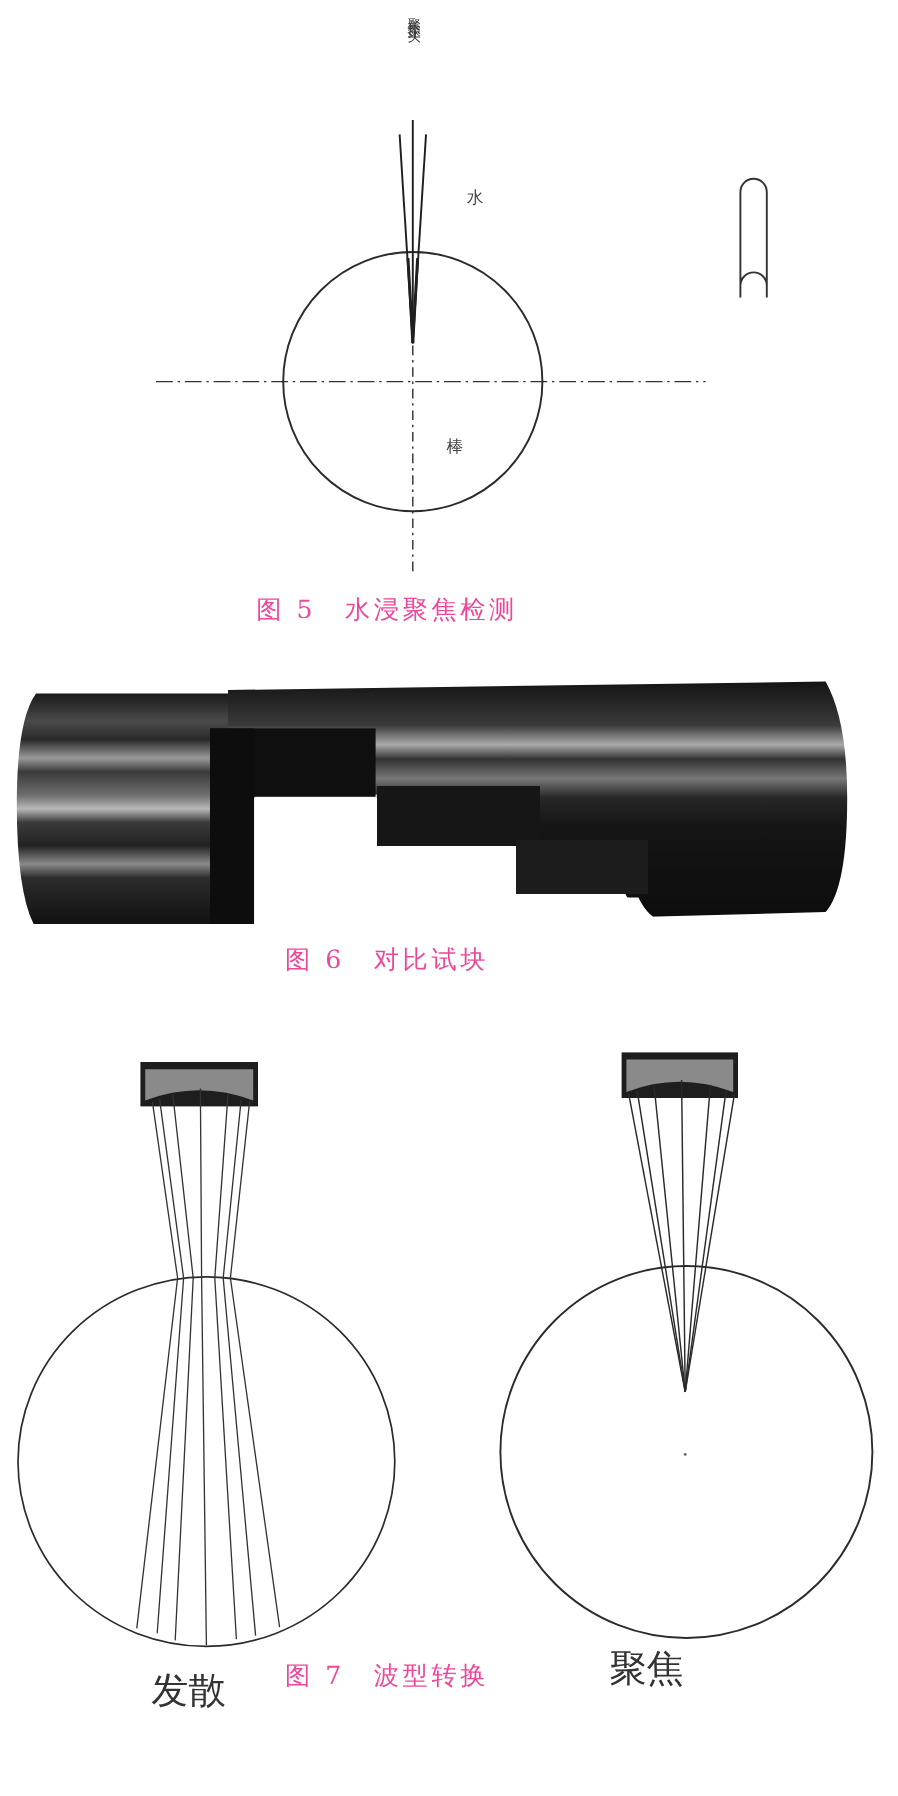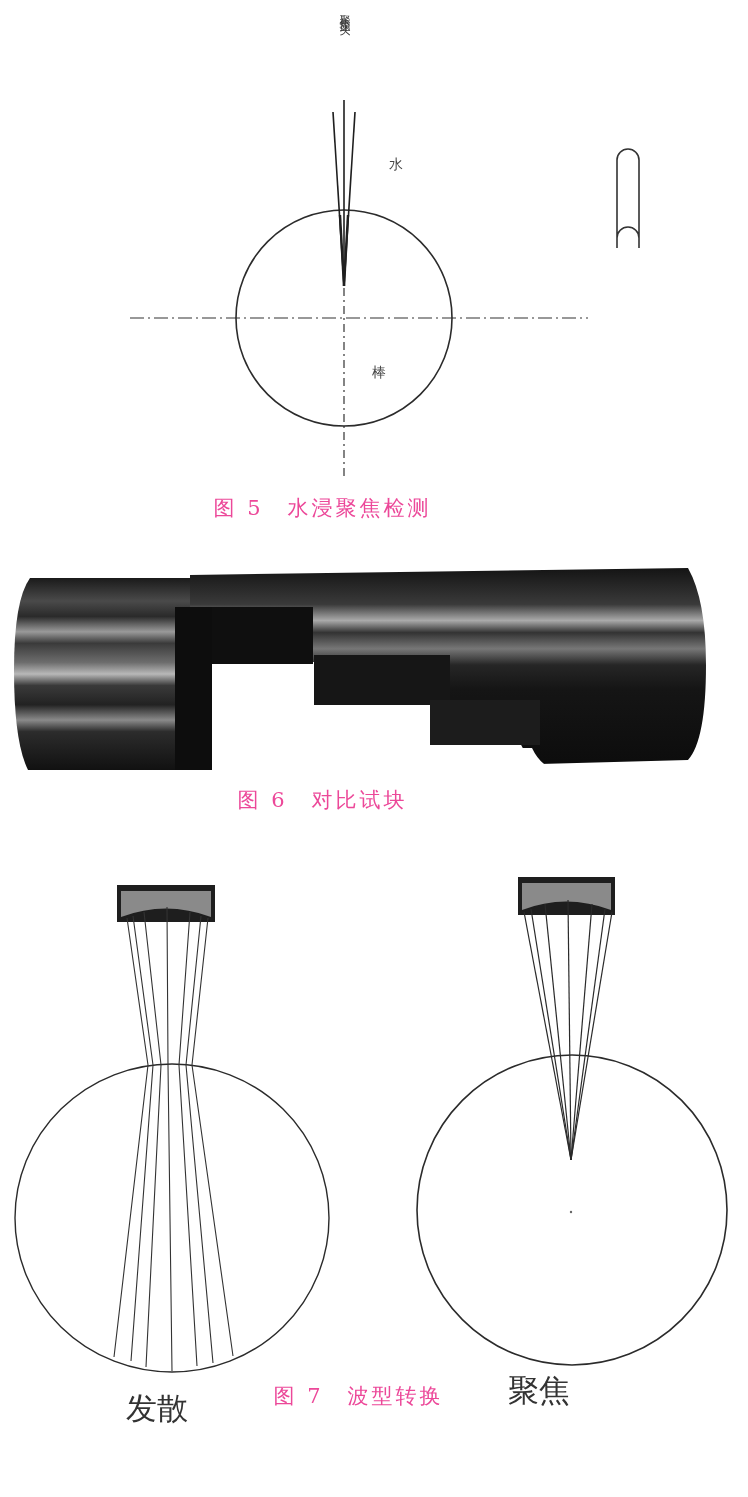--- a/index.html
+++ b/index.html
@@ -121,16 +121,16 @@
         <line x1="568" y1="900" x2="571" y2="1160"></line>
         <line x1="592" y1="904" x2="571" y2="1160"></line>
         <line x1="605" y1="909" x2="571" y2="1160"></line>
         <line x1="612" y1="912" x2="571" y2="1160"></line>
       </g>
       <circle cx="571" cy="1212" r="1.2" fill="#666"></circle>
     </g>
   </svg>
   <div class="big-label" style="left:126px; top:1388px;">发散</div>
   <div class="big-label" style="left:508px; top:1370px;">聚焦</div>
-  <div class="caption" style="top:1382px;padding-left:36px;">
+  <div class="caption" style="top:1382px;">
     <span class="num">图 7</span><span>波型转换</span>
   </div>
 </div>
 
 </body></html>

